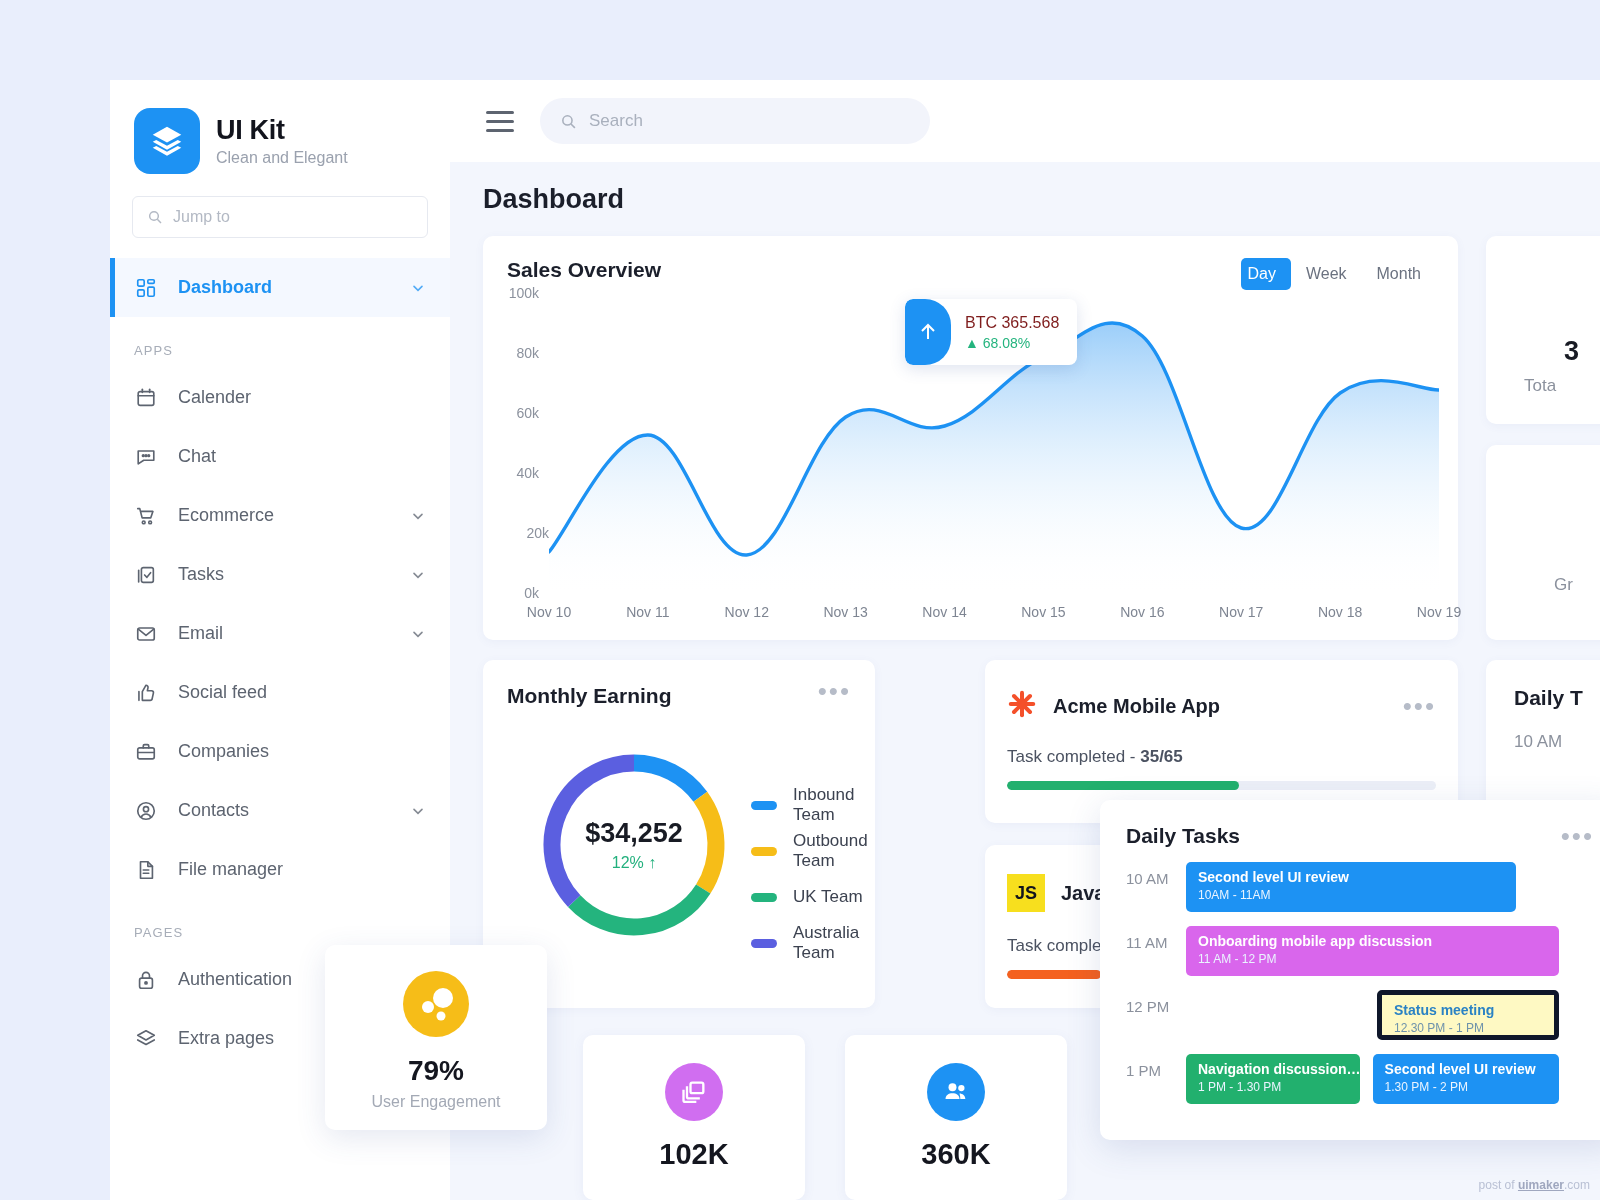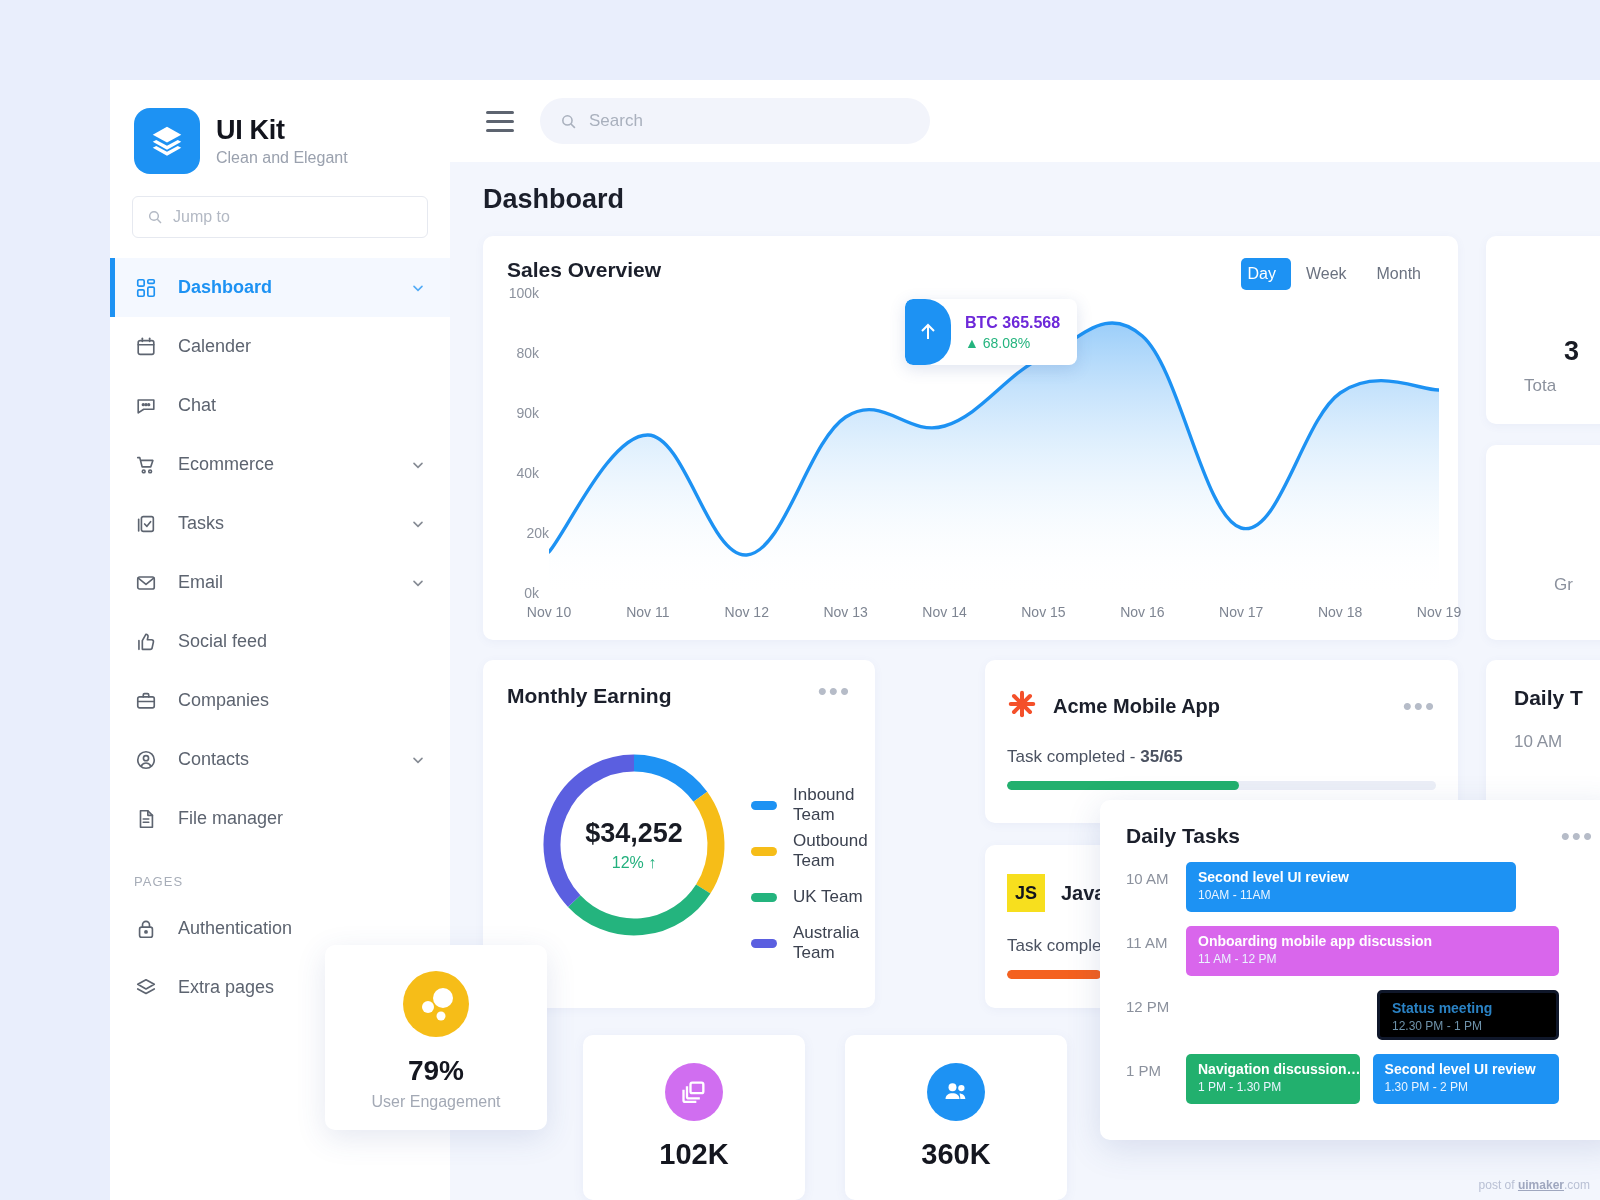--- a/index.html
+++ b/index.html
@@ -92,21 +92,21 @@
   .seg div { font-size: 16px; color: #6b7280; padding: 7px 15px; border-radius: 5px; }
   .seg div.on { background: #1d92f3; color: #fff; font-weight: 500; padding-left: 6px; }
 
   .tip {
     position: absolute; left: 422px; top: 63px; width: 172px; height: 66px;
     background:#fff; border-radius: 8px; box-shadow: 0 4px 16px rgba(60,90,160,.17);
     display: flex; align-items: center; overflow: hidden;
   }
   .tip-ic { width: 46px; height: 66px; background:#1d92f3; border-radius: 8px 26px 26px 8px; display:flex;align-items:center;justify-content:center;flex:0 0 46px;}
   .tip-tx { margin-left: 14px; }
-  .tip-v { font-size: 16px; font-weight: bold; color:#6d28d9; }
+  .tip-v { font-size: 16px; font-weight: normal; color:#7f1d1d; }
   .tip-p { font-size: 14px; color:#24b47e; margin-top: 3px; }
 
   .yl { position:absolute; font-size:14px; color:#8b919d; text-align:right; width:46px; }
   .xl { position:absolute; font-size:14px; color:#7e8592; }
 
   
   #earnCard { left: 33px; top: 498px; width: 392px; height: 348px; }
   .legend { position:absolute; left: 268px; top: 116px; }
   .lg { display:flex; align-items:center; height: 34px; margin-top: 12px; }
   .lg span.sw { width: 26px; height: 9px; border-radius: 5px; flex:0 0 26px; }
@@ -143,21 +143,21 @@
     overflow: hidden;
   }
   .dt-head { display:flex; align-items:center; padding: 24px 26px 0 26px; }
   .dt-title { font-size: 21px; font-weight:bold; color:#1b1f2b; flex:1 1 auto; }
   .dt-row { display:flex; align-items:flex-start; padding: 0 0 0 26px; margin-top: 14px; height: 50px; }
   .dt-time { width: 60px; flex:0 0 60px; font-size:15px; color:#8b919d; padding-top: 8px; }
   .dt-lane { position:relative; flex:1 1 auto; height: 50px; }
   .ev { position:absolute; top:0; height: 50px; border-radius: 5px; padding: 7px 12px; overflow:hidden; }
   .ev-t { font-size: 14px; font-weight: bold; color:#fff; white-space:nowrap; }
   .ev-s { font-size: 12px; color:#eaf4ff; margin-top: 3px; white-space:nowrap; }
-  .ev.outline { background:#000000; border:3px solid #0f172a; }
+  .ev.outline { background:#fef9c3; border:5px solid #0f172a; }
   .ev.outline .ev-t { color:#2a82c4; }
   .ev.outline .ev-s { color:#6f93ab; }
 
   
   #engCard {
     position:absolute; left: 325px; top: 945px; width: 222px; height: 185px;
     background:#fff; border-radius: 10px; box-shadow: 0 8px 30px rgba(55,80,150,.13);
     display:flex; flex-direction:column; align-items:center; padding-top: 26px;
   }
   .eng-circ { width: 66px; height: 66px; border-radius: 50%; background:#f6bd18; position:relative; }
@@ -211,20 +211,21 @@
               <rect x="14" y="3" width="7" height="4" rx="1.2"></rect>
               <rect x="3" y="14" width="7" height="7" rx="1.4"></rect>
               <rect x="14" y="11" width="7" height="10" rx="1.4"></rect>
             </svg>
           </span>
           <span class="ni-label">Dashboard</span>
           <span class="ni-chev"><svg width="16" height="16" viewBox="0 0 24 24" fill="none" stroke="currentColor" stroke-width="2.4" stroke-linecap="round">
               <polyline points="6,9.5 12,15.5 18,9.5"></polyline>
             </svg></span>
         </div>
+        <div class="nav-sec">APPS</div>
         <div class="nav-item">
           <span class="ni-icon">
             <svg width="22" height="22" viewBox="0 0 24 24" fill="none" stroke="currentColor" stroke-width="1.8" stroke-linecap="round" stroke-linejoin="round">
               <rect x="3.5" y="5" width="17" height="15" rx="2"></rect>
               <line x1="8" y1="2.5" x2="8" y2="6"></line>
               <line x1="16" y1="2.5" x2="16" y2="6"></line>
               <line x1="3.5" y1="9.5" x2="20.5" y2="9.5"></line>
             </svg>
           </span>
           <span class="ni-label">Calender</span>
@@ -367,21 +368,21 @@
       <div class="seg" id="segRoot">
           <div class="on">Day</div>
           <div class="">Week</div>
           <div class="">Month</div>
         </div>
 
       <div id="yAxis">
           <div class="yl" style="left: 10px; top: 349px;">0k</div>
           <div class="yl" style="left: 20px; top: 289px;">20k</div>
           <div class="yl" style="left: 10px; top: 229px;">40k</div>
-          <div class="yl" style="left: 10px; top: 169px;">90k</div>
+          <div class="yl" style="left: 10px; top: 169px;">60k</div>
           <div class="yl" style="left: 10px; top: 109px;">80k</div>
           <div class="yl" style="left: 10px; top: 49px;">100k</div>
         </div>
       <div id="xAxis">
           <div class="xl" style="left: 38px; top: 368px; width: 56px; text-align: center;">Nov 10</div>
           <div class="xl" style="left: 136.889px; top: 368px; width: 56px; text-align: center;">Nov 11</div>
           <div class="xl" style="left: 235.778px; top: 368px; width: 56px; text-align: center;">Nov 12</div>
           <div class="xl" style="left: 334.667px; top: 368px; width: 56px; text-align: center;">Nov 13</div>
           <div class="xl" style="left: 433.556px; top: 368px; width: 56px; text-align: center;">Nov 14</div>
           <div class="xl" style="left: 532.444px; top: 368px; width: 56px; text-align: center;">Nov 15</div>

